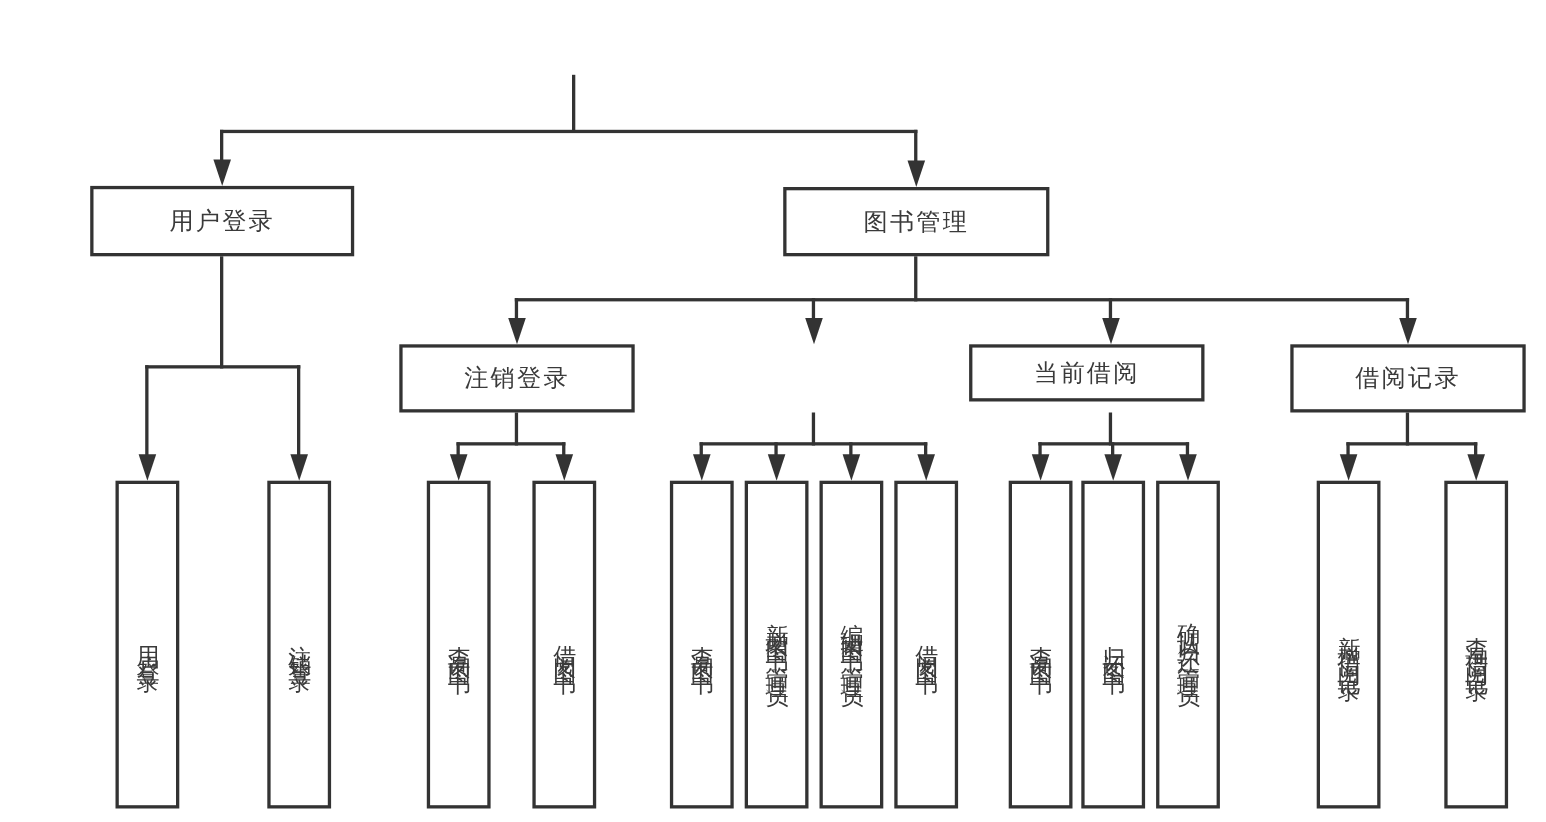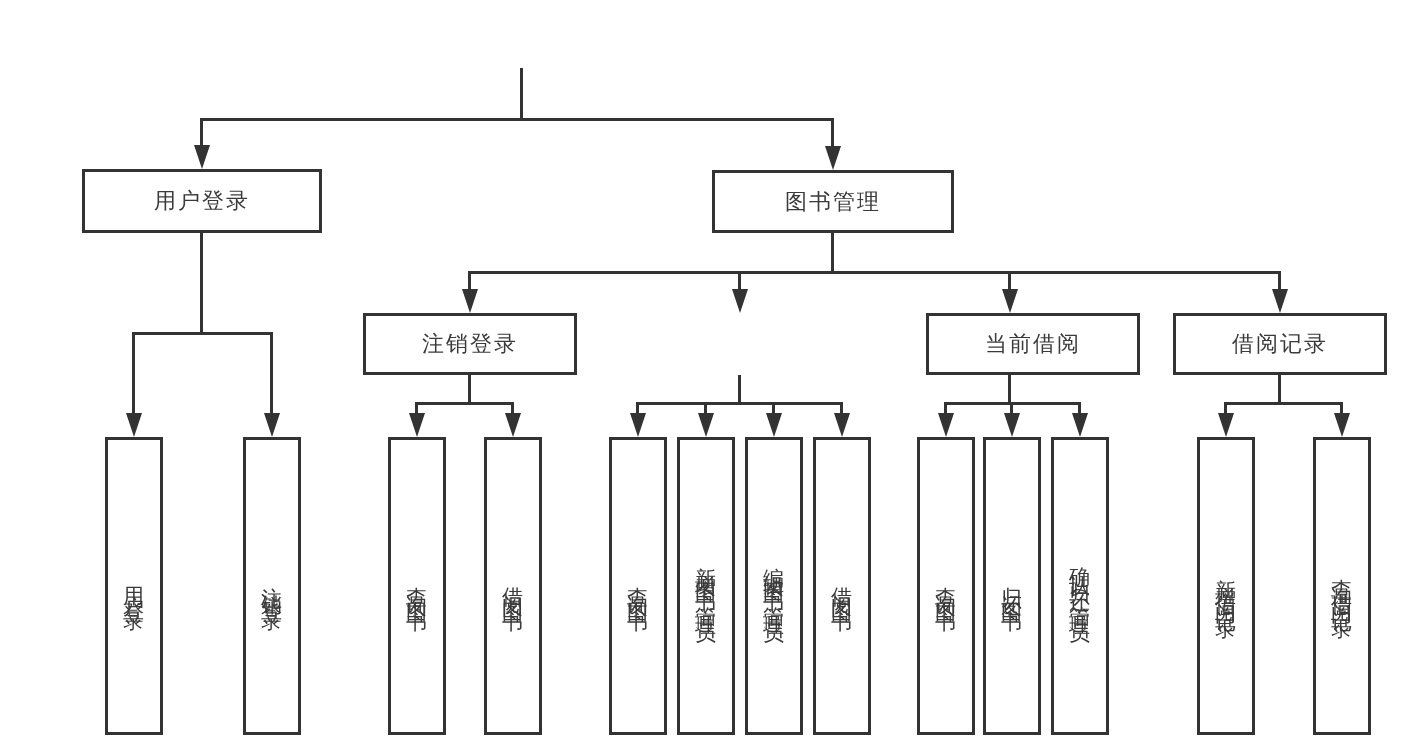--- a/index.html
+++ b/index.html
@@ -85,21 +85,21 @@
   <div class="vl" style="left:468px;top:271px;height:24px"></div>
   <div class="arr" style="left:462px;top:289px"></div>
   <div class="vl" style="left:738px;top:271px;height:24px"></div>
   <div class="arr" style="left:732px;top:289px"></div>
   <div class="vl" style="left:1008px;top:271px;height:24px"></div>
   <div class="arr" style="left:1002px;top:289px"></div>
   <div class="vl" style="left:1278px;top:271px;height:24px"></div>
   <div class="arr" style="left:1272px;top:289px"></div>
 
   <div class="box hbox" style="left:363px;top:313px;width:214px;height:62px">注销登录</div>
-  <div class="box hbox" style="left:926px;top:313px;width:214px;height:62px">当前借阅</div>
+  <div class="box hbox" style="left:881px;top:313px;width:214px;height:52px">当前借阅</div>
   <div class="box hbox" style="left:1173px;top:313px;width:214px;height:62px">借阅记录</div>
 
   <div class="vl" style="left:468px;top:375px;height:30px"></div>
   <div class="hl" style="left:415px;top:402px;width:99px"></div>
   <div class="vl" style="left:415px;top:402px;height:14px"></div>
   <div class="arr" style="left:409px;top:413px"></div>
   <div class="vl" style="left:511px;top:402px;height:14px"></div>
   <div class="arr" style="left:505px;top:413px"></div>
 
   <div class="vl" style="left:738px;top:375px;height:30px"></div>

